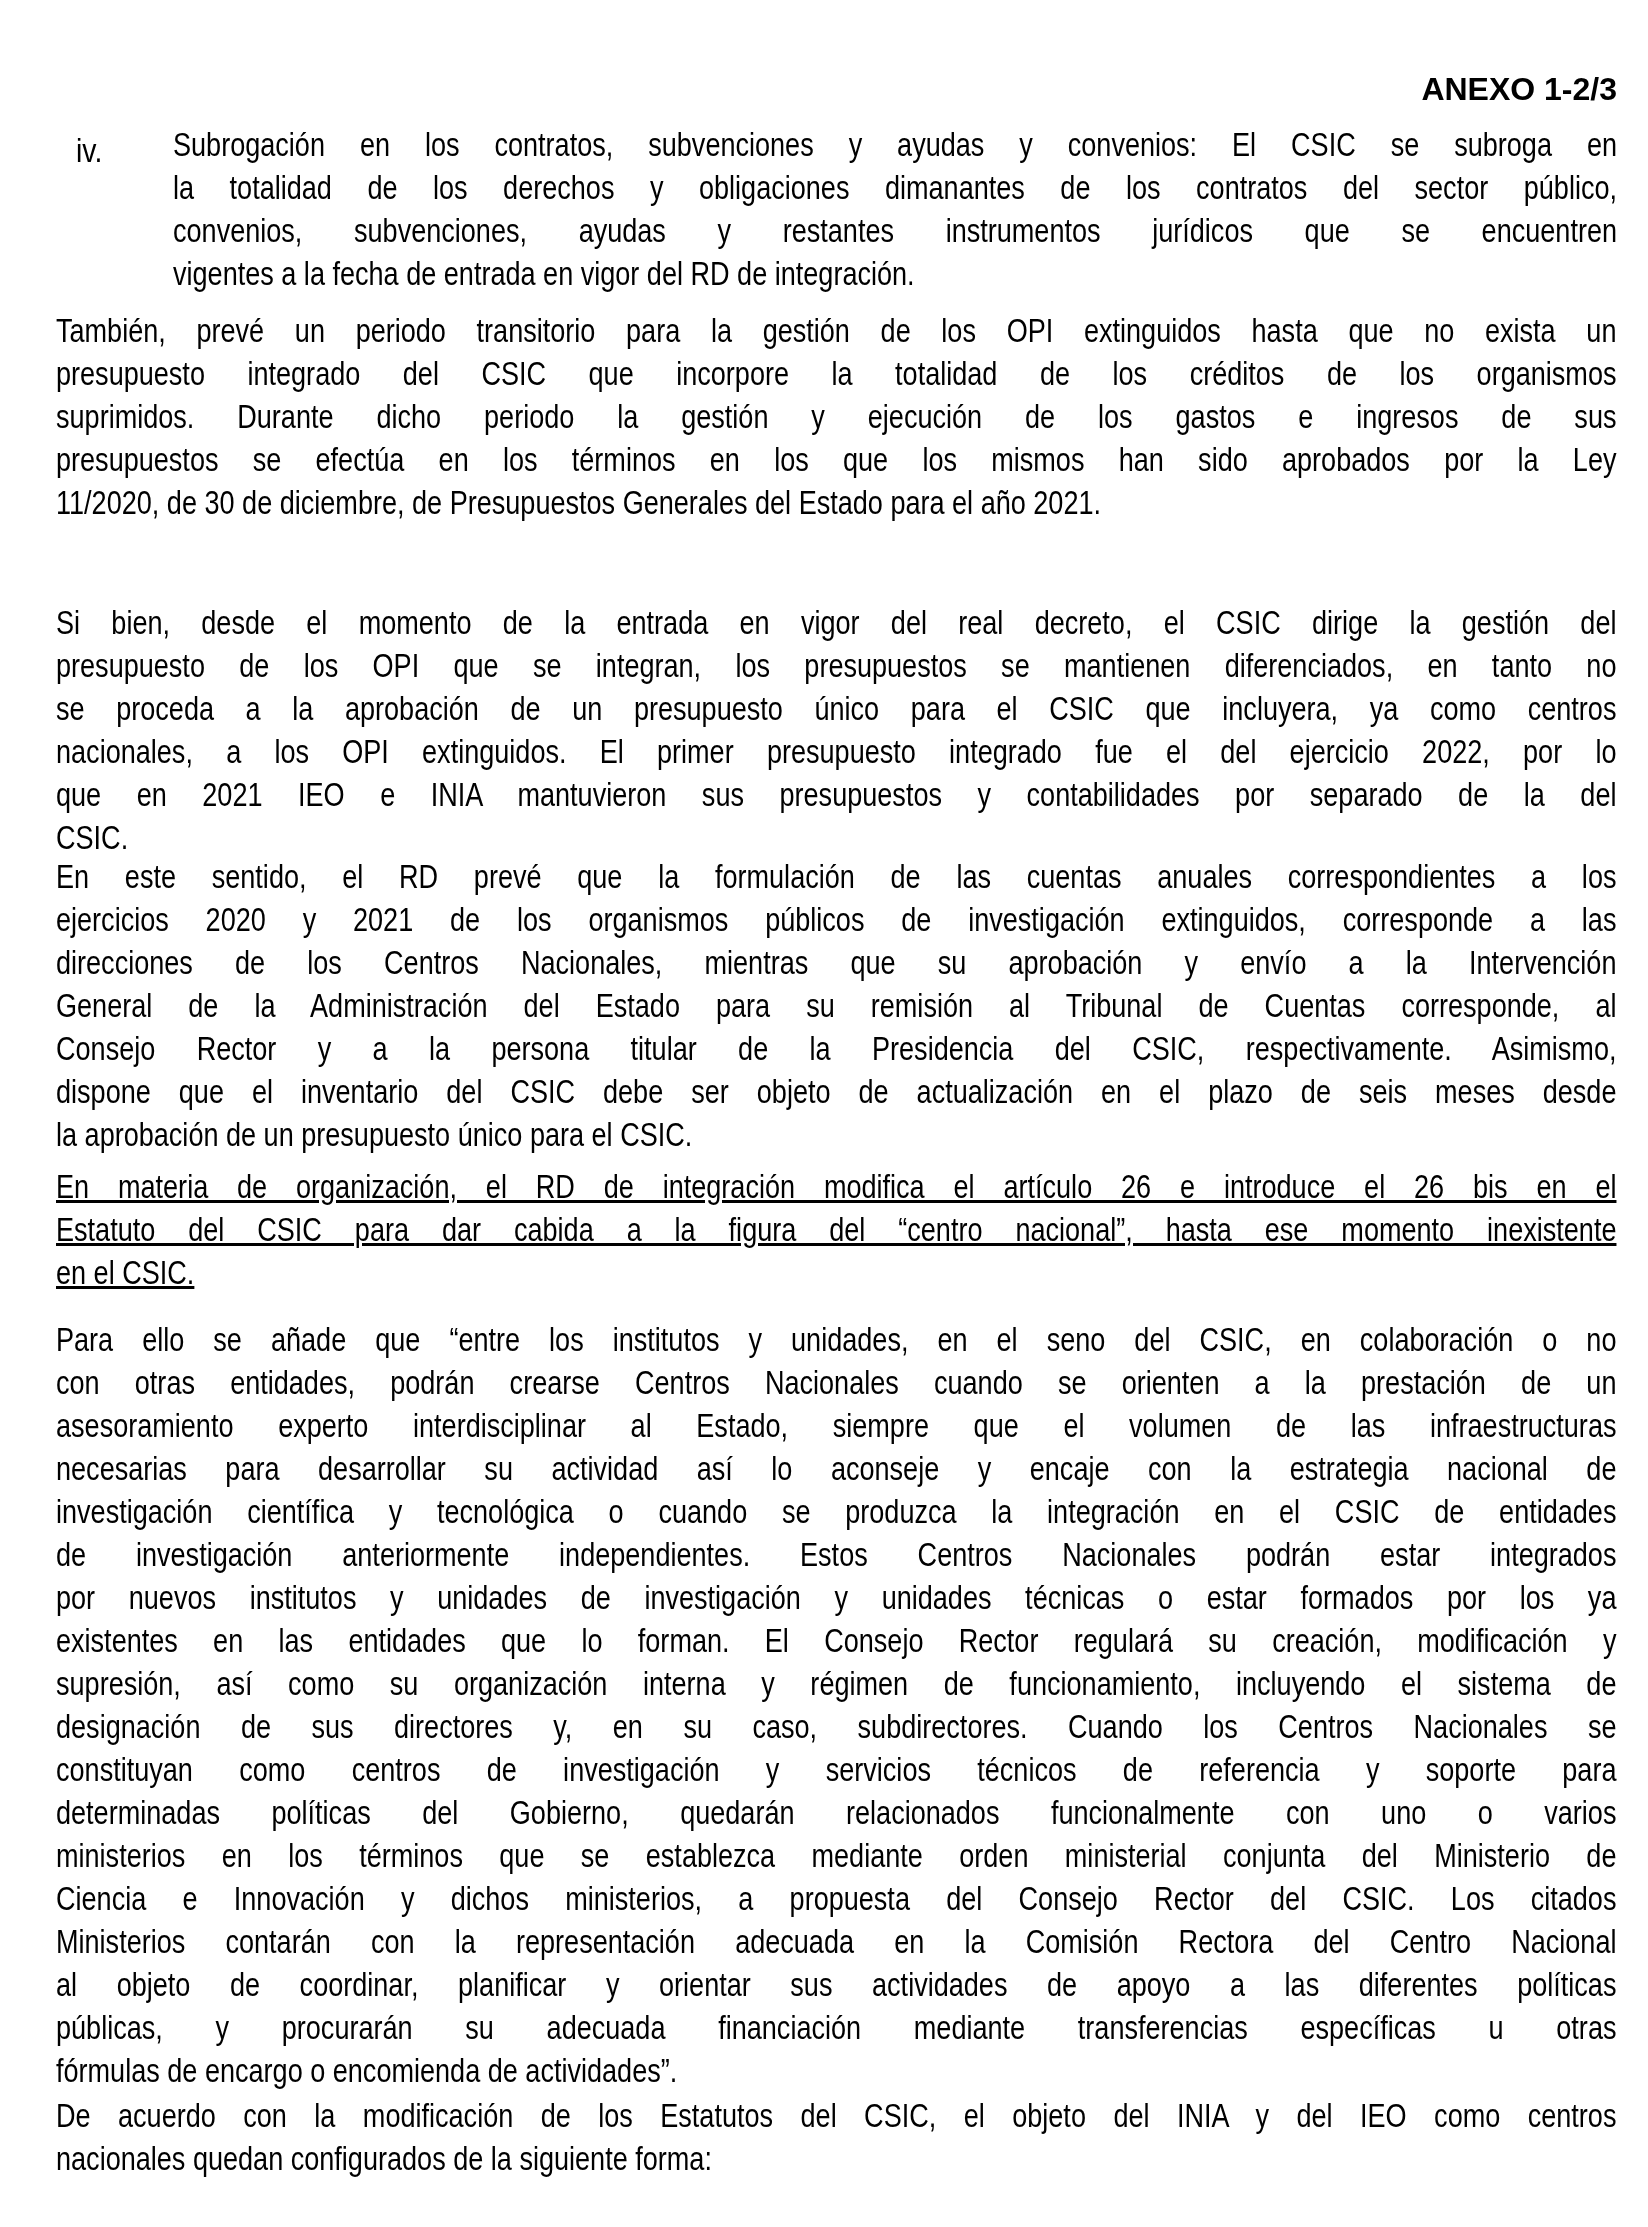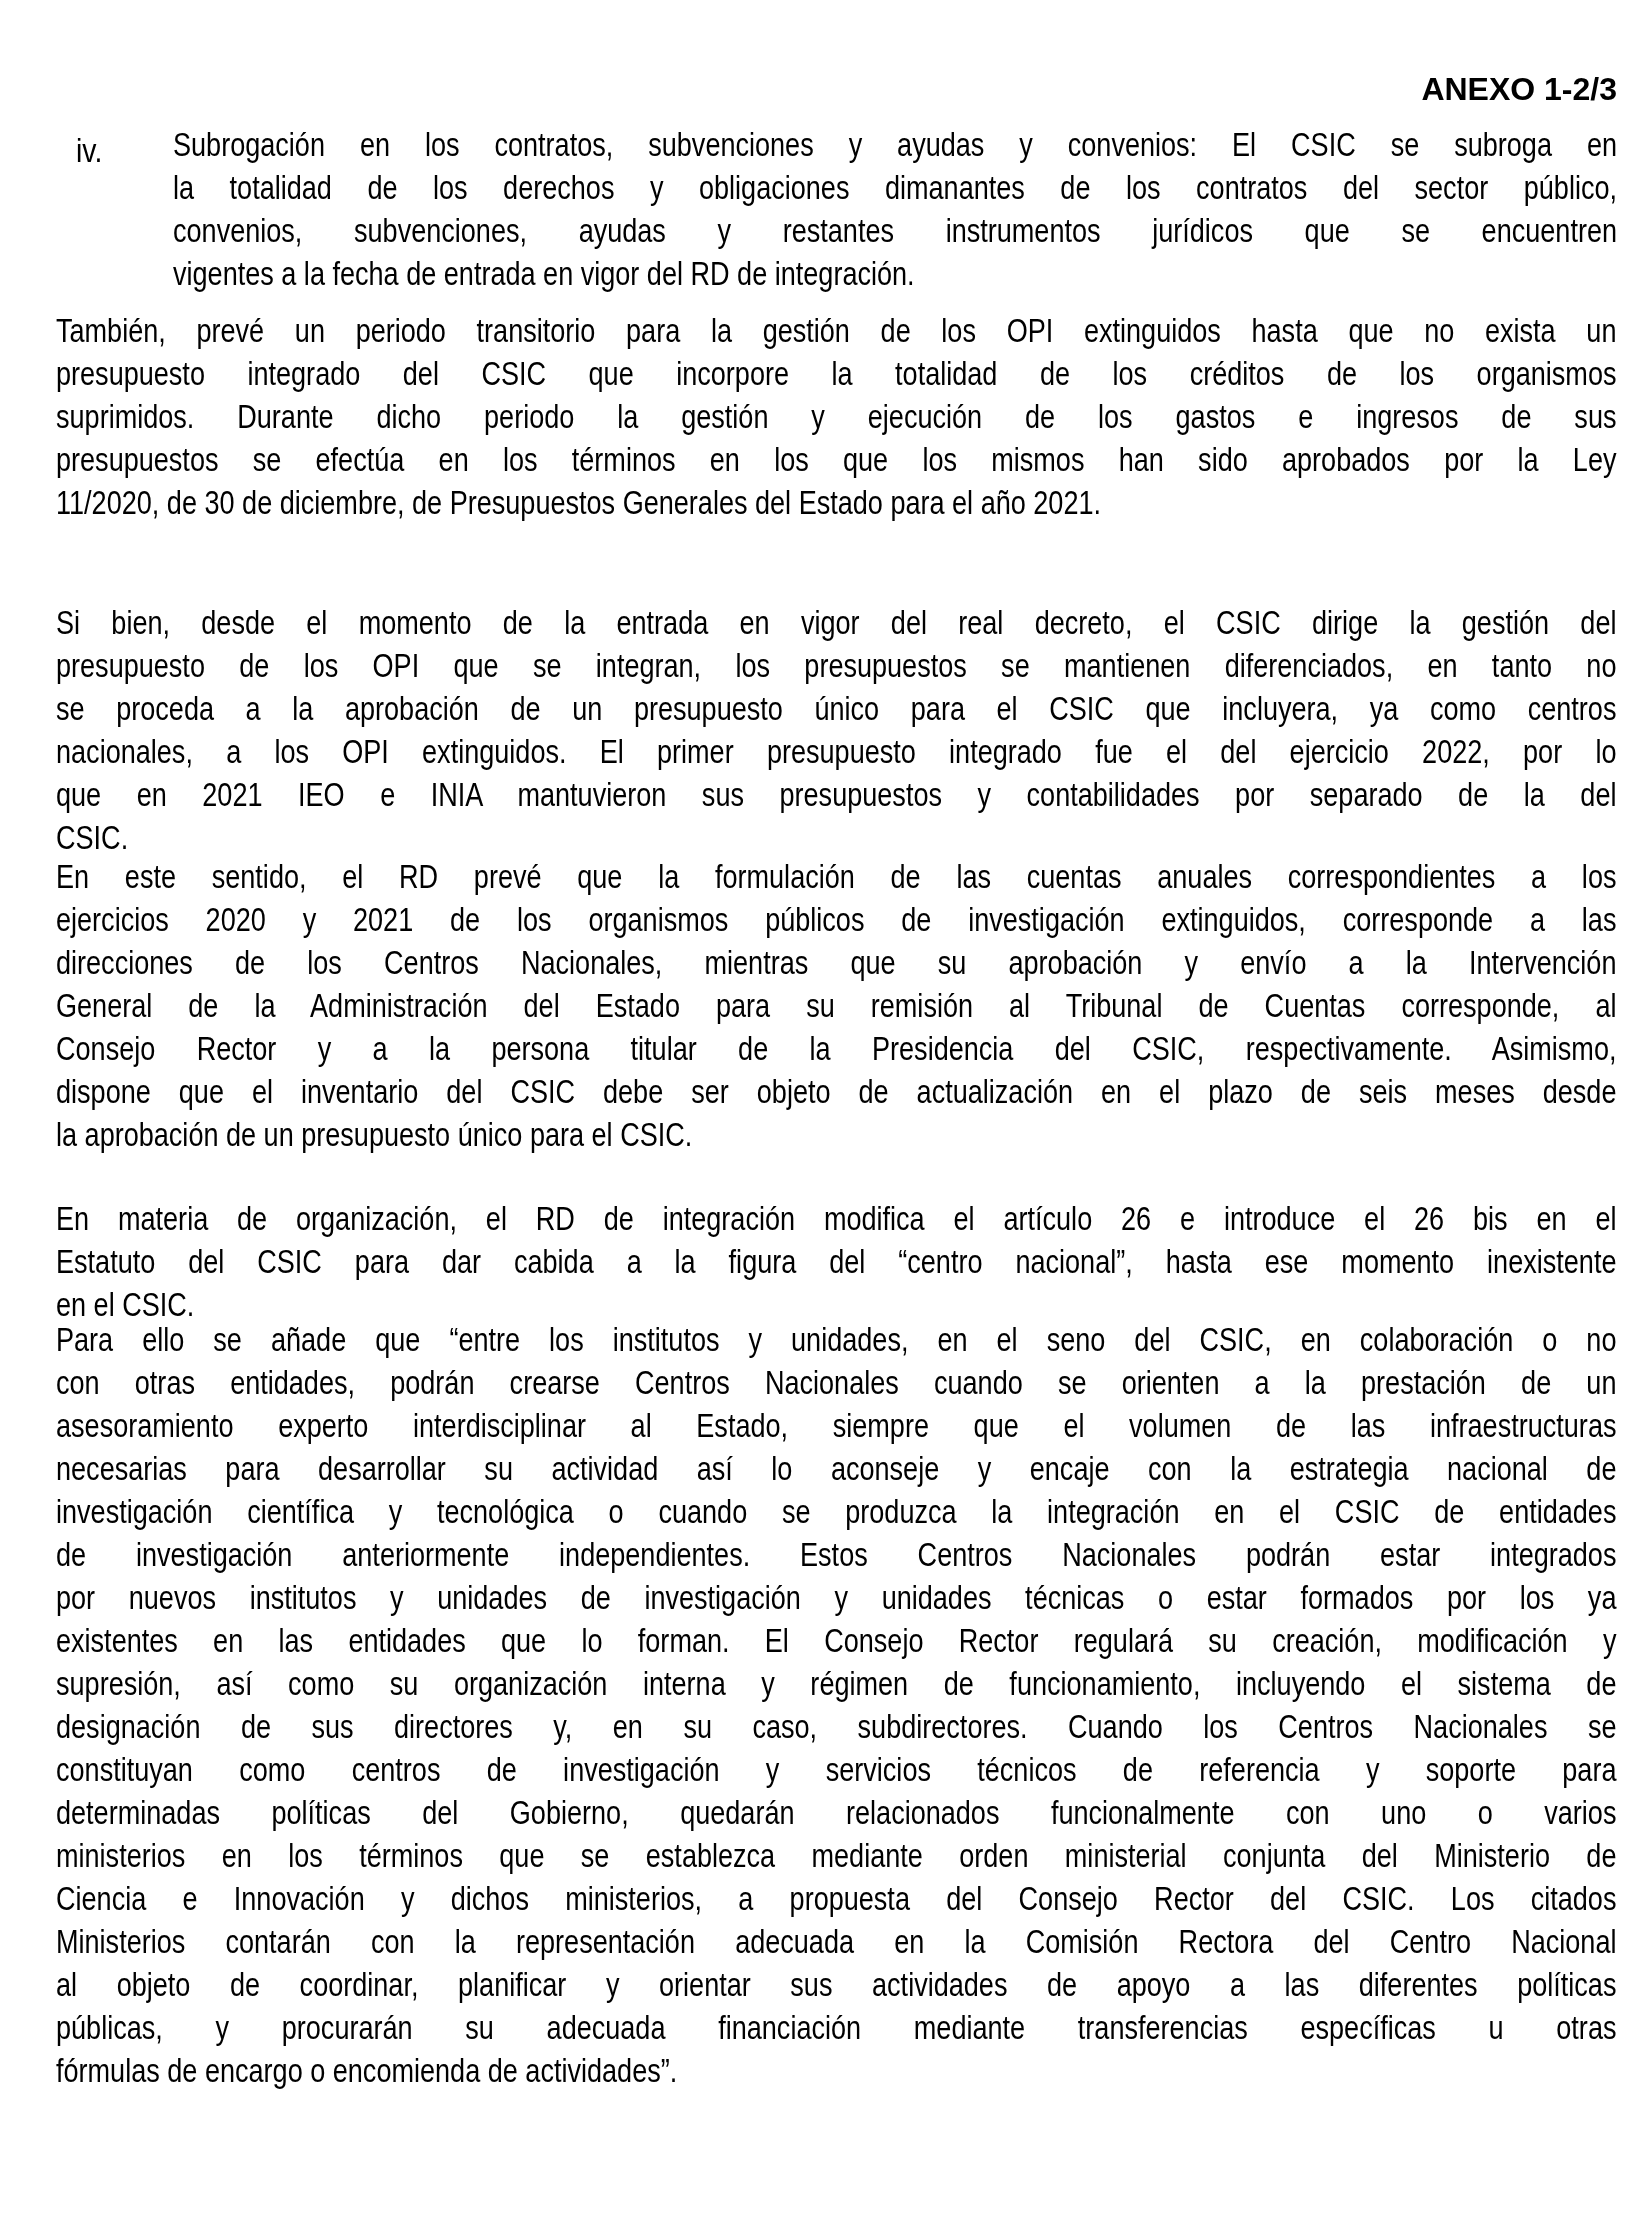--- a/index.html
+++ b/index.html
@@ -71,21 +71,21 @@
       <div class="line">En este sentido, el RD prevé que la formulación de las cuentas anuales correspondientes a los</div>
       <div class="line">ejercicios 2020 y 2021 de los organismos públicos de investigación extinguidos, corresponde a las</div>
       <div class="line">direcciones de los Centros Nacionales, mientras que su aprobación y envío a la Intervención</div>
       <div class="line">General de la Administración del Estado para su remisión al Tribunal de Cuentas corresponde, al</div>
       <div class="line">Consejo Rector y a la persona titular de la Presidencia del CSIC, respectivamente. Asimismo,</div>
       <div class="line">dispone que el inventario del CSIC debe ser objeto de actualización en el plazo de seis meses desde</div>
       <div class="line last">la aprobación de un presupuesto único para el CSIC.</div>
     </div>
   </div>
 
-  <div class="block" style="top:1197px;">
+  <div class="block" style="top:1165px;text-decoration:underline;">
     <div class="wrap">
       <div class="line">En materia de organización, el RD de integración modifica el artículo 26 e introduce el 26 bis en el</div>
       <div class="line">Estatuto del CSIC para dar cabida a la figura del “centro nacional”, hasta ese momento inexistente</div>
       <div class="line last">en el CSIC.</div>
     </div>
   </div>
 
   <div class="block" style="top:1318px;">
     <div class="wrap">
       <div class="line">Para ello se añade que “entre los institutos y unidades, en el seno del CSIC, en colaboración o no</div>
@@ -102,15 +102,21 @@
       <div class="line">determinadas políticas del Gobierno, quedarán relacionados funcionalmente con uno o varios</div>
       <div class="line">ministerios en los términos que se establezca mediante orden ministerial conjunta del Ministerio de</div>
       <div class="line">Ciencia e Innovación y dichos ministerios, a propuesta del Consejo Rector del CSIC. Los citados</div>
       <div class="line">Ministerios contarán con la representación adecuada en la Comisión Rectora del Centro Nacional</div>
       <div class="line">al objeto de coordinar, planificar y orientar sus actividades de apoyo a las diferentes políticas</div>
       <div class="line">públicas, y procurarán su adecuada financiación mediante transferencias específicas u otras</div>
       <div class="line last">fórmulas de encargo o encomienda de actividades”.</div>
     </div>
   </div>
 
+  <div class="block" style="top:2094px;">
+    <div class="wrap">
+      <div class="line">De acuerdo con la modificación de los Estatutos del CSIC, el objeto del INIA y del IEO como centros</div>
+      <div class="line last">nacionales quedan configurados de la siguiente forma:</div>
+    </div>
+  </div>
 
 </div>
 
 
 </body></html>

